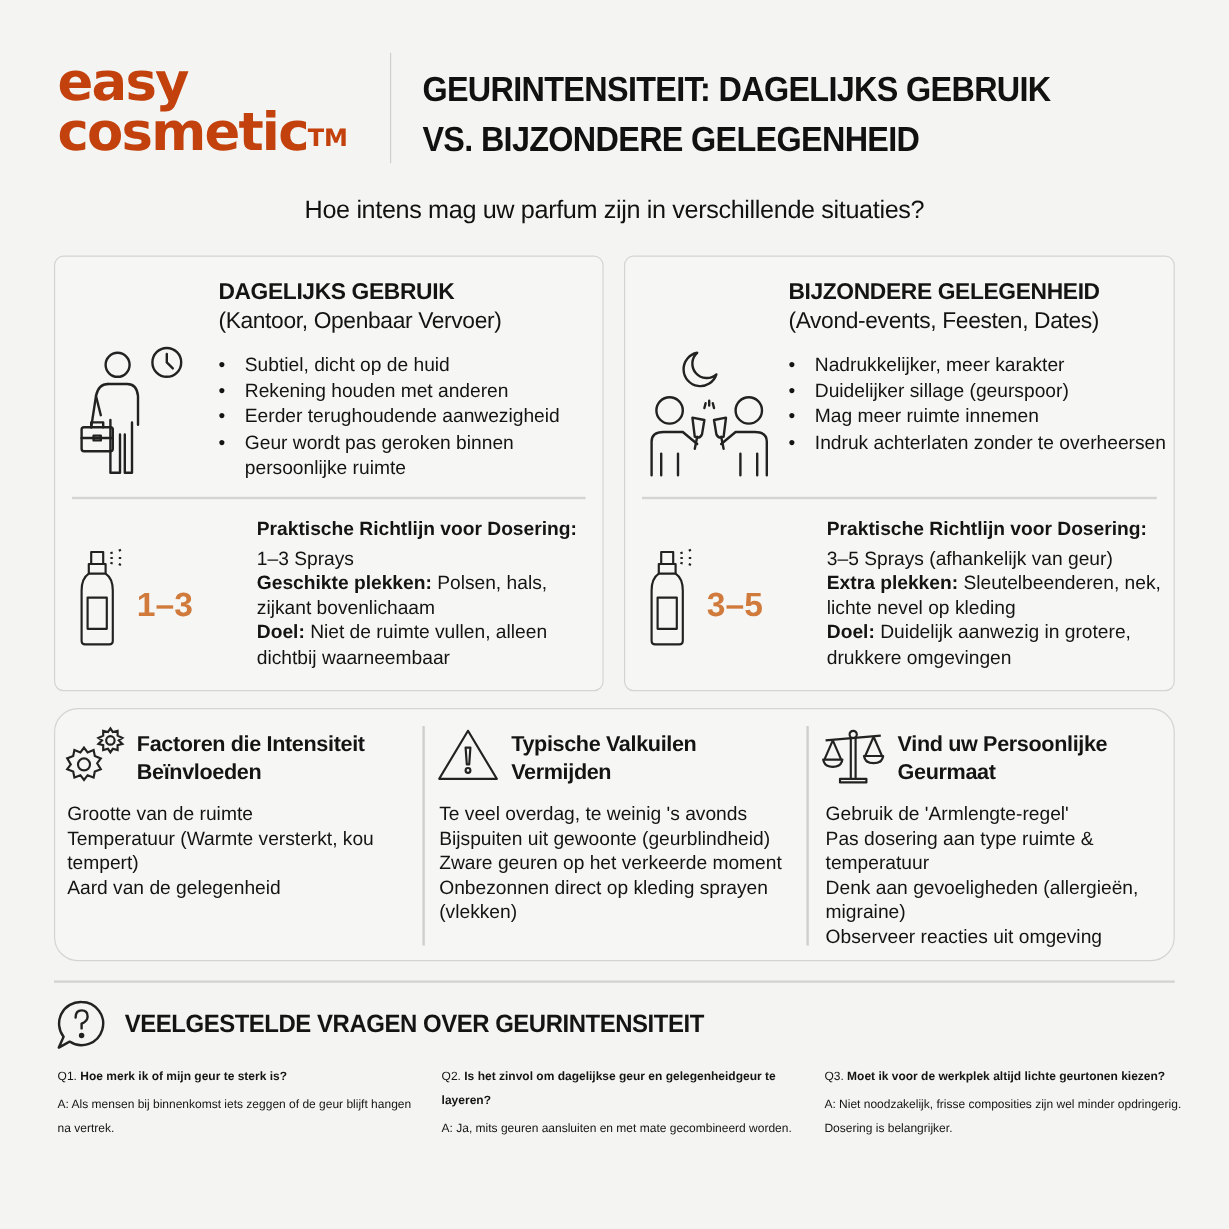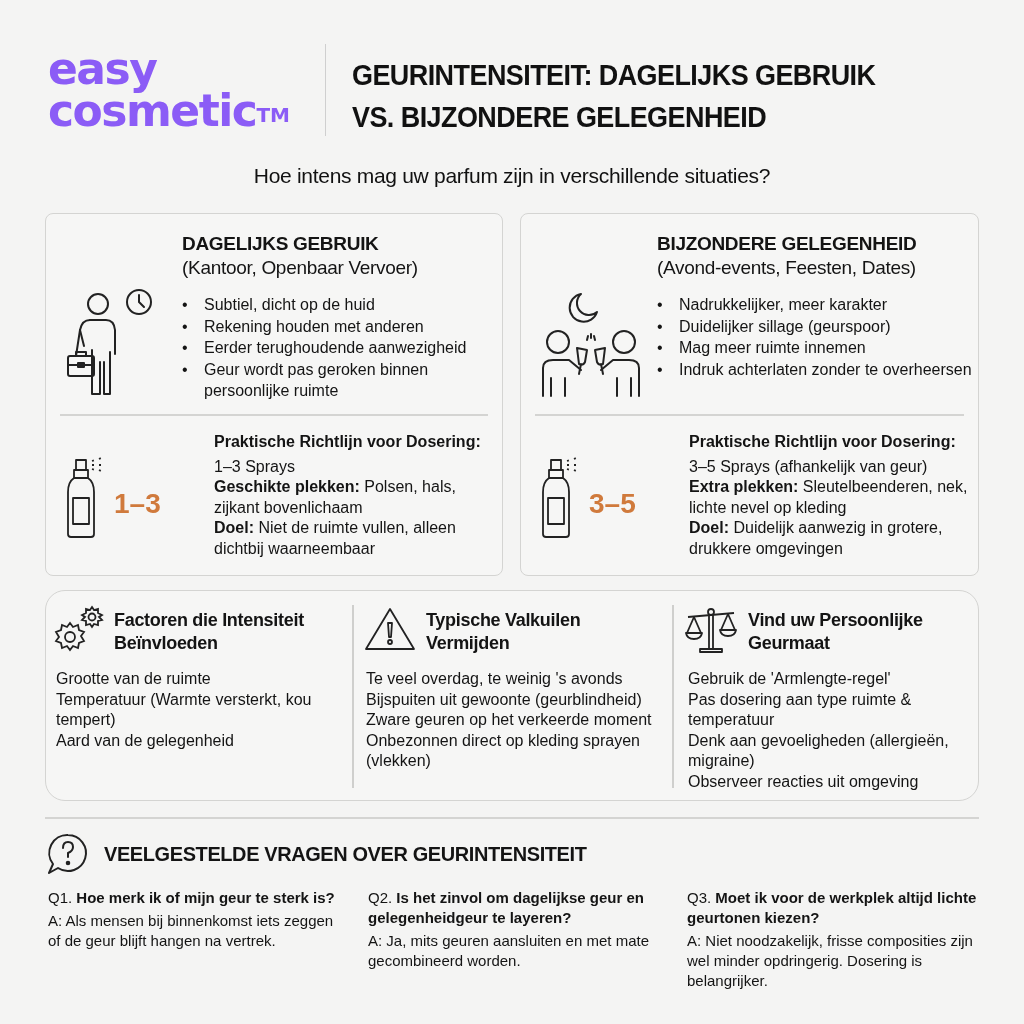--- a/index.html
+++ b/index.html
@@ -1,19 +1,19 @@
 <!DOCTYPE html>
 <html><head>
 <meta charset="utf-8">
 <style>
   * { box-sizing: border-box; margin: 0; padding: 0; }
   html, body { width: 1024px; height: 1024px; background: #f4f4f3; overflow: hidden; }
   body { font-family: "Liberation Sans", "DejaVu Sans", sans-serif; color: #141414; position: relative; }
 
-  .logo { position: absolute; left: 48px; top: 48px; font-family: "DejaVu Sans", sans-serif; font-weight: bold; font-size: 44px; line-height: 42px; letter-spacing: -1.5px; color: #8b5cf6; }
+  .logo { position: absolute; left: 48px; top: 48px; font-family: "DejaVu Sans", sans-serif; font-weight: bold; font-size: 44px; line-height: 42px; letter-spacing: -1.5px; color: #c2410c; }
   .logo .tm { font-size: 20px; vertical-align: top; position: relative; top: 4px; letter-spacing: 0; margin-top: 32px; }
   .header-divider { position: absolute; left: 325px; top: 44px; width: 1px; height: 92px; background: #cfcfcf; }
   .main-title { position: absolute; left: 352px; top: 54px; font-weight: bold; font-size: 29px; line-height: 42px; letter-spacing: -0.6px; color: #111; transform: scaleX(0.93); transform-origin: left top; white-space: nowrap; }
   .subtitle { position: absolute; left: 0; width: 1024px; top: 164px; text-align: center; font-size: 21px; color: #111; letter-spacing: -0.3px; }
 
   .card { position: absolute; background: #f6f6f5; border: 1.5px solid #d4d4d2; border-radius: 8px; }
   .card-daily { left: 45px; top: 213px; width: 458px; height: 363px; }
   .card-special { left: 520px; top: 213px; width: 459px; height: 363px; }
   .card-head { position: absolute; left: 136px; top: 18px; }
   .card-head .h { font-weight: bold; font-size: 19px; letter-spacing: -0.3px; line-height: 24px; }
@@ -38,21 +38,21 @@
   .col-icon { position: absolute; left: 8px; top: 14px; width: 54px; height: 50px; }
   .col-title { position: absolute; left: 68px; top: 18px; font-weight: bold; font-size: 18px; line-height: 23px; letter-spacing: -0.3px; }
   .col-list { position: absolute; left: 10px; top: 78px; font-size: 16px; line-height: 20.5px; list-style: none; }
   .col2 .col-title { left: 70px; }
   .col3 .col-title { left: 72px; }
   .col3 .col-list { left: 12px; }
 
   .faq-line { position: absolute; left: 45px; top: 817px; width: 934px; height: 1.5px; background: #d4d4d2; }
   .faq-icon { position: absolute; left: 46px; top: 832px; width: 44px; height: 44px; }
   .faq-title { position: absolute; left: 104px; top: 842px; font-weight: bold; font-size: 21px; letter-spacing: -0.4px; transform: scaleX(0.95); transform-origin: left top; white-space: nowrap; }
-  .faq { position: absolute; top: 888px; font-size: 15px; line-height: 20px; }
+  .faq { position: absolute; top: 888px; font-size: 10px; line-height: 20px; }
   .faq1 { left: 48px; width: 300px; }
   .faq2 { left: 368px; width: 300px; }
   .faq3 { left: 687px; width: 300px; }
   .faq .q b { font-weight: bold; }
   .faq .a { margin-top: 3px; }
   svg { overflow: visible; }
 </style>
 </head>
 <body>
 

